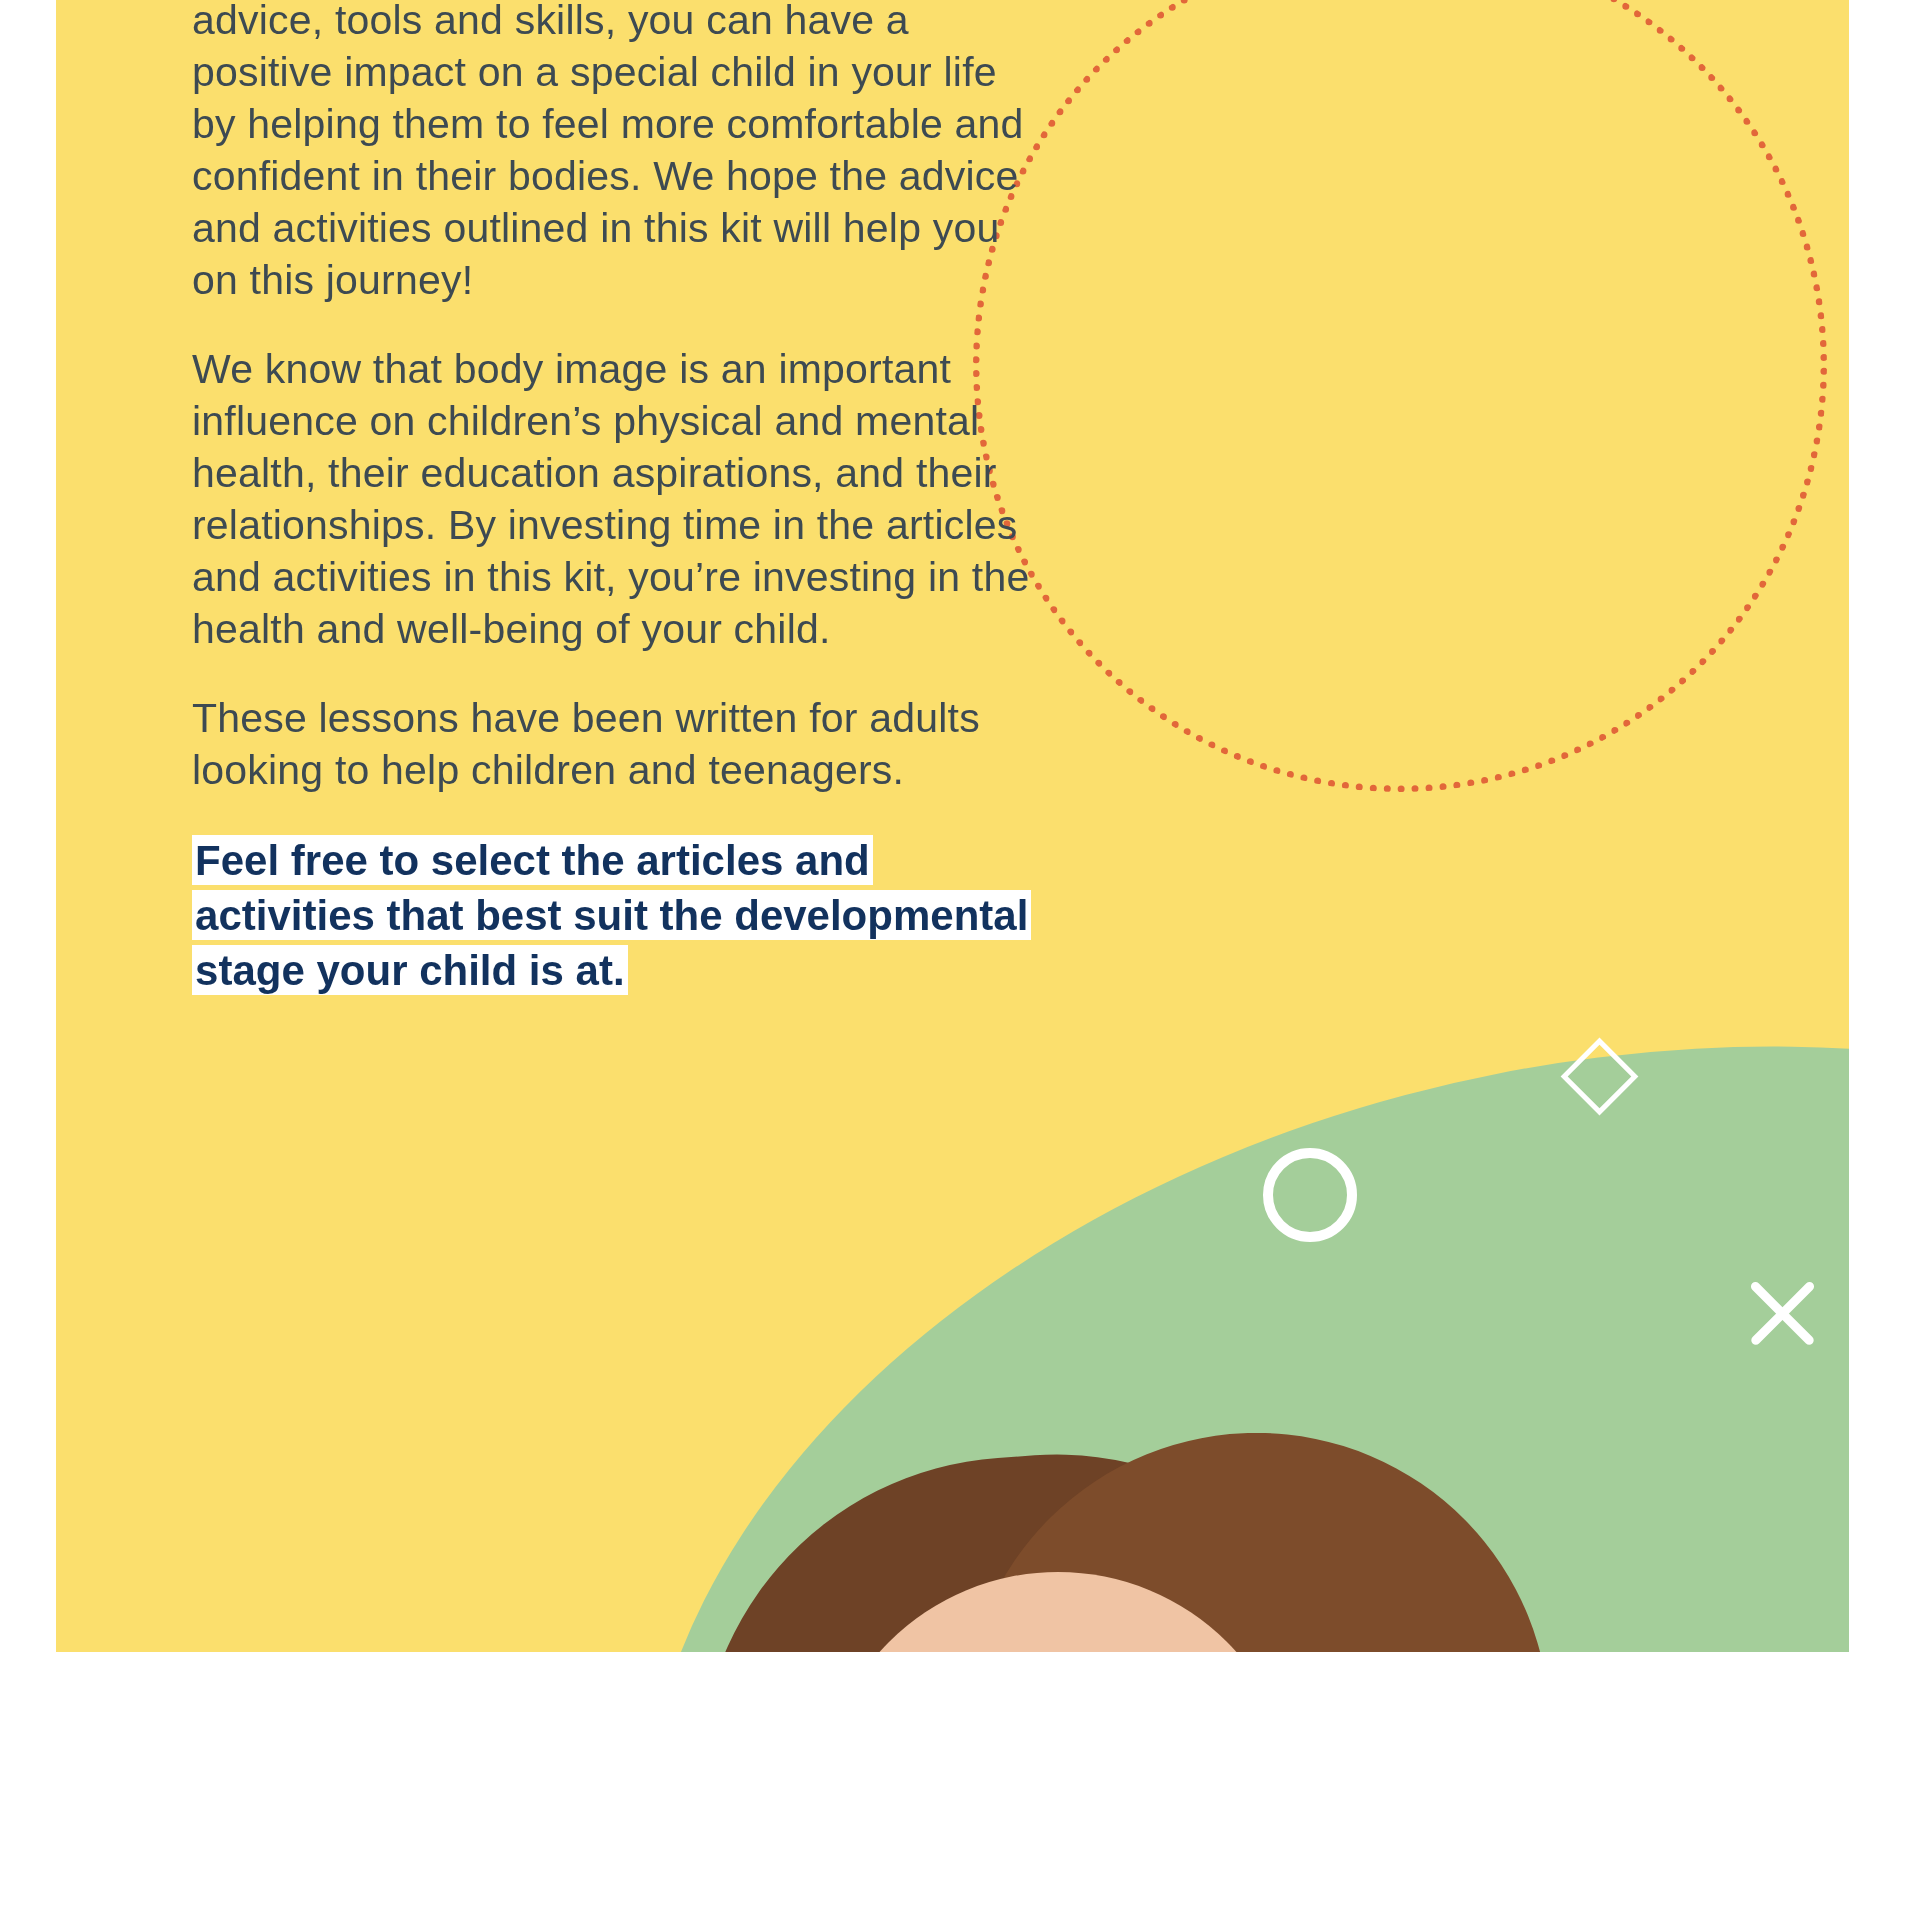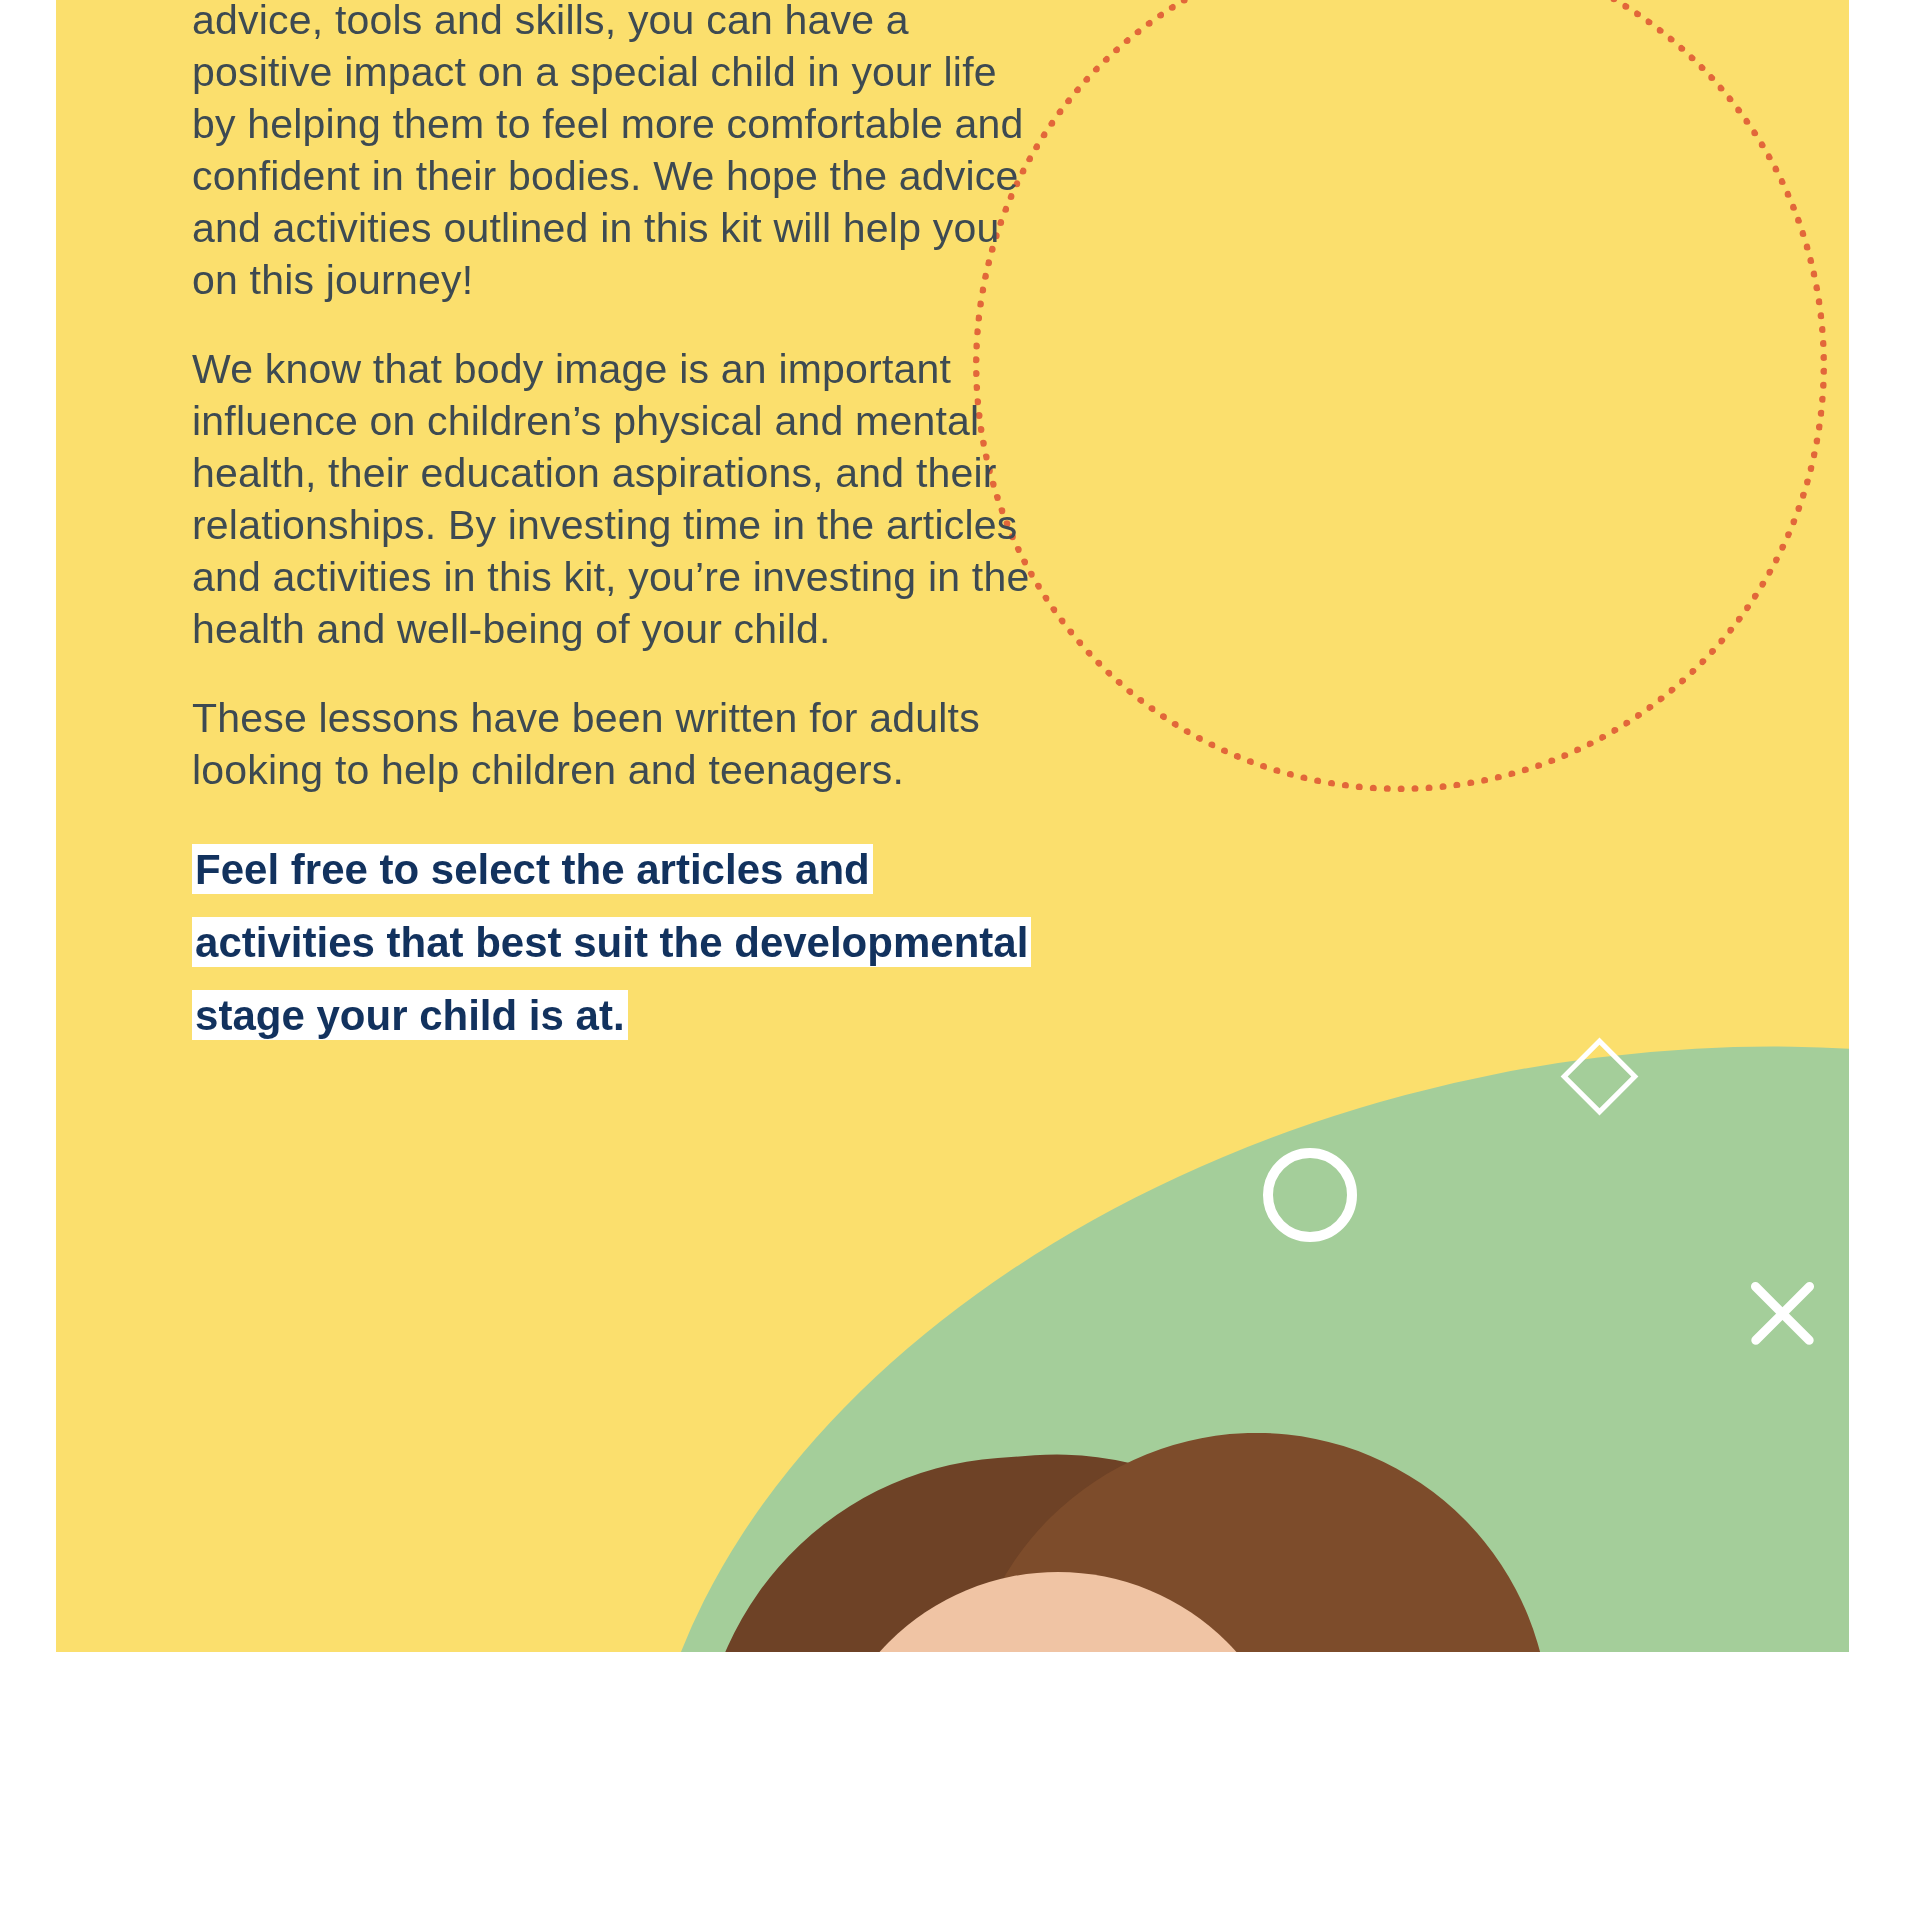--- a/index.html
+++ b/index.html
@@ -218,21 +218,21 @@
     line-height: 52px;
     letter-spacing: 0.2px;
     margin: 0 0 37px 0;
     font-weight: 500;
   }
   .par-first { margin-top: -6.2px; }
 
   .highlight-par {
     margin: 0 0 39px 0;
     font-size: 42px;
-    line-height: 73px;
+    line-height: 55px;
     font-weight: 700;
     color: #12325e;
   }
   .highlight-par span {
     background: #ffffff;
     box-decoration-break: clone;
     -webkit-box-decoration-break: clone;
     padding: 1.5px 3.1px;
   }
 

